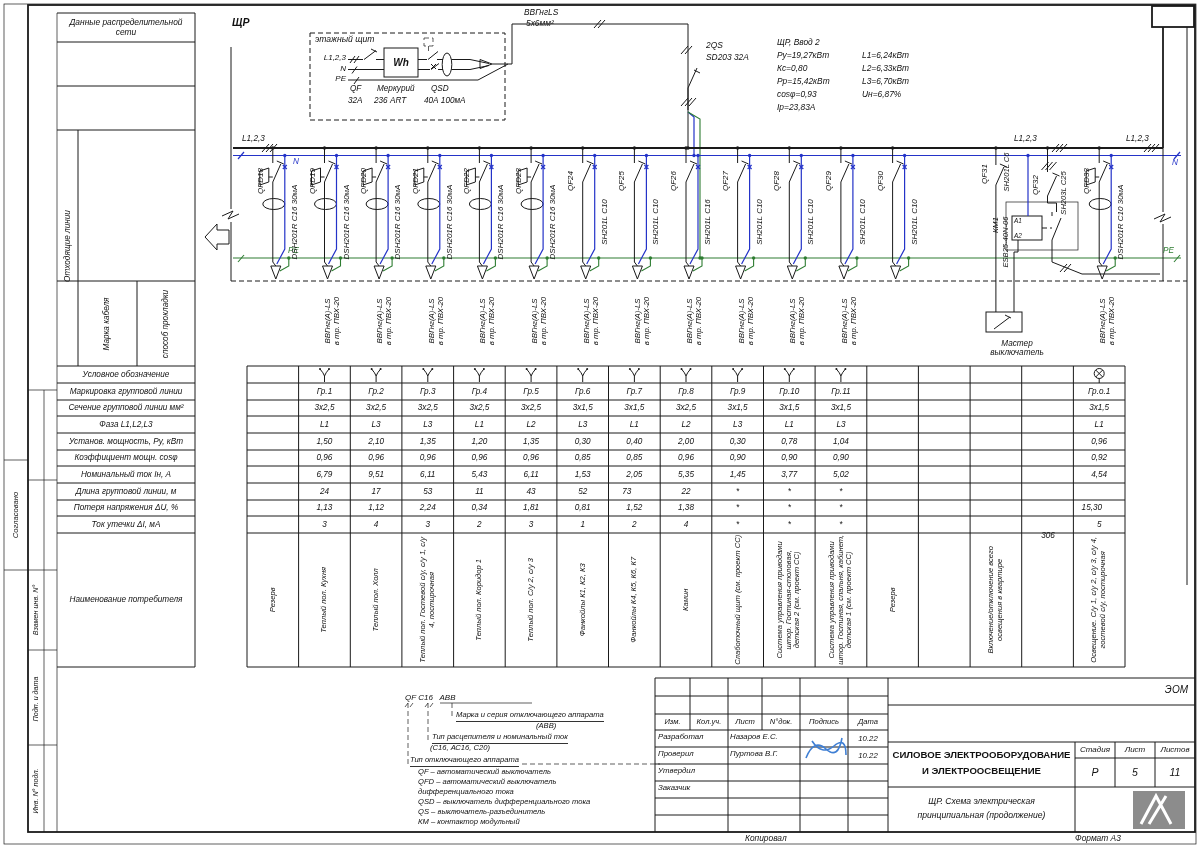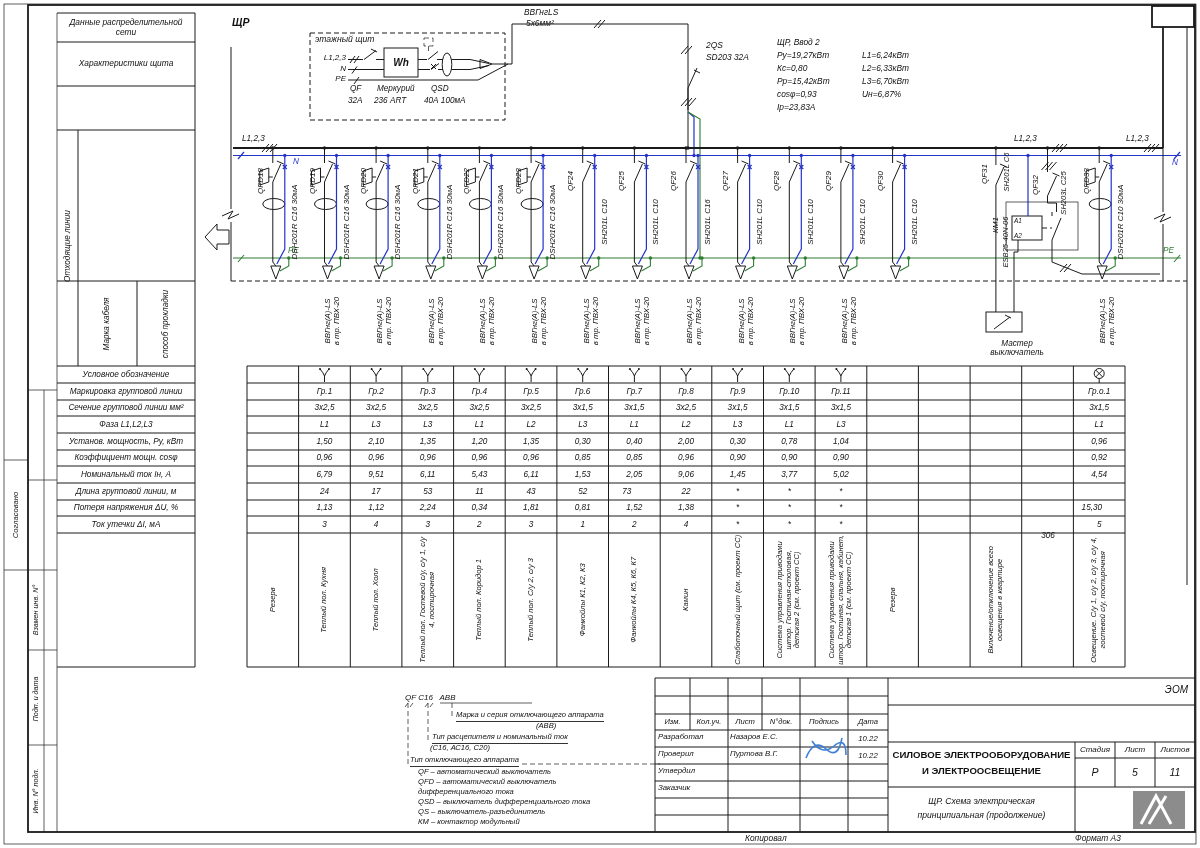--- a/index.html
+++ b/index.html
@@ -383,21 +383,20 @@
   <div class="t green" style="left:1163px;top:246px;font-size:8.2px">PE</div>
 
   <div class="vt" style="left:976px;top:220px;width:40px;height:10px;font-size:8px">КМ1</div>
   <div class="vt" style="left:958px;top:237px;width:95px;height:10px;font-size:7.6px">ESB25-40N-06</div>
   <div class="t" style="left:1014px;top:217px;font-size:6.4px">А1</div>
   <div class="t" style="left:1014px;top:232px;font-size:6.4px">А2</div>
   <div class="t c" style="left:972px;top:336px;width:90px;height:24px;font-size:8.2px">Мастер
 выключатель</div>
 
   <div class="t c" style="left:59px;top:14px;width:134px;height:27px;font-size:8.4px">Данные распределительной сети</div>
-  <div class="t c" style="left:59px;top:43px;width:134px;height:42px;font-size:8.4px">Характеристики щита</div>
   <div class="vt" style="left:12.5px;top:241px;width:110px;height:10px;font-size:8.2px">Отходящие линии</div>
   <div class="vt" style="left:67px;top:318.5px;width:80px;height:10px;font-size:8.2px">Марка кабеля</div>
   <div class="vt" style="left:126px;top:313.5px;width:80px;height:20px;font-size:8.2px">способ прокладки</div>
 
   <div class="t" style="left:405px;top:693px;font-size:8px;white-space:pre">QF C16   АВВ</div>
   <div class="t" style="left:456px;top:711px;font-size:7.6px;border-bottom:.8px solid #333;padding-bottom:1px">Марка и серия отключающего аппарата</div>
   <div class="t" style="left:536px;top:722px;font-size:7.6px">(АВВ)</div>
   <div class="t" style="left:432px;top:733px;font-size:7.6px;border-bottom:.8px solid #333;padding-bottom:1px">Тип расцепителя и номинальный ток</div>
   <div class="t" style="left:430px;top:744px;font-size:7.6px">(С16, АС16, С20)</div>
   <div class="t" style="left:410px;top:756px;font-size:7.6px;border-bottom:.8px solid #333;padding-bottom:1px">Тип отключающего аппарата</div>
@@ -546,21 +545,21 @@
       <div class="vt" style="left: 569.353px; top: 576.176px; width: 130px; height: 47.6471px; font-size: 7.6px;">Фанкойлы К4, К5, К6, К7</div>
       <div class="vt" style="left: 603.353px; top: 311px; width: 80px; height: 20px; font-size: 7.8px;">ВВГнг(А)-LS
 в тр. ПВХ-20</div>
       <div class="vt" style="left: 651px; top: 176px; width: 46px; height: 10px; font-size: 8px;">QF26</div>
       <div class="vt" style="left: 643px; top: 217px; width: 130px; height: 10px; font-size: 8px;">SH201L C16</div>
       <div class="vt" style="left: 660.176px; top: 385.5px; width: 51.6471px; height: 12px; font-size: 8.2px; transform: none;">Гр.8</div>
       <div class="vt" style="left: 660.176px; top: 402px; width: 51.6471px; height: 12px; font-size: 8.2px; transform: none;">3х2,5</div>
       <div class="vt" style="left: 660.176px; top: 418.5px; width: 51.6471px; height: 12px; font-size: 8.2px; transform: none;">L2</div>
       <div class="vt" style="left: 660.176px; top: 435.5px; width: 51.6471px; height: 12px; font-size: 8.2px; transform: none;">2,00</div>
       <div class="vt" style="left: 660.176px; top: 452px; width: 51.6471px; height: 12px; font-size: 8.2px; transform: none;">0,96</div>
-      <div class="vt" style="left: 660.176px; top: 468.5px; width: 51.6471px; height: 12px; font-size: 8.2px; transform: none;">9,06</div>
+      <div class="vt" style="left: 660.176px; top: 468.5px; width: 51.6471px; height: 12px; font-size: 8.2px; transform: none;">5,35</div>
       <div class="vt" style="left: 660.176px; top: 485.5px; width: 51.6471px; height: 12px; font-size: 8.2px; transform: none;">22</div>
       <div class="vt" style="left: 660.176px; top: 502px; width: 51.6471px; height: 12px; font-size: 8.2px; transform: none;">1,38</div>
       <div class="vt" style="left: 660.176px; top: 518.5px; width: 51.6471px; height: 12px; font-size: 8.2px; transform: none;">4</div>
       <div class="vt" style="left: 621px; top: 576.176px; width: 130px; height: 47.6471px; font-size: 7.6px;">Камин</div>
       <div class="vt" style="left: 655px; top: 311px; width: 80px; height: 20px; font-size: 7.8px;">ВВГнг(А)-LS
 в тр. ПВХ-20</div>
       <div class="vt" style="left: 702.6px; top: 176px; width: 46px; height: 10px; font-size: 8px;">QF27</div>
       <div class="vt" style="left: 694.6px; top: 217px; width: 130px; height: 10px; font-size: 8px;">SH201L C10</div>
       <div class="vt" style="left: 711.824px; top: 385.5px; width: 51.6471px; height: 12px; font-size: 8.2px; transform: none;">Гр.9</div>
       <div class="vt" style="left: 711.824px; top: 402px; width: 51.6471px; height: 12px; font-size: 8.2px; transform: none;">3х1,5</div>
@@ -627,14 +626,15 @@
       <div class="vt" style="left: 59.5px; top: 367px; width: 133px; height: 15px; font-size: 8.2px; transform: none;">Условное обозначение</div>
       <div class="vt" style="left: 59.5px; top: 384px; width: 133px; height: 15px; font-size: 8.2px; transform: none;">Маркировка групповой линии</div>
       <div class="vt" style="left: 59.5px; top: 401px; width: 133px; height: 14px; font-size: 8.2px; transform: none;">Сечение групповой линии мм²</div>
       <div class="vt" style="left: 59.5px; top: 417px; width: 133px; height: 15px; font-size: 8.2px; transform: none;">Фаза L1,L2,L3</div>
       <div class="vt" style="left: 59.5px; top: 434px; width: 133px; height: 15px; font-size: 8.2px; transform: none;">Установ. мощность, Ру, кВт</div>
       <div class="vt" style="left: 59.5px; top: 451px; width: 133px; height: 14px; font-size: 8.2px; transform: none;">Коэффициент мощн. cosφ</div>
       <div class="vt" style="left: 59.5px; top: 467px; width: 133px; height: 15px; font-size: 8.2px; transform: none;">Номинальный ток Iн, А</div>
       <div class="vt" style="left: 59.5px; top: 484px; width: 133px; height: 15px; font-size: 8.2px; transform: none;">Длина групповой линии, м</div>
       <div class="vt" style="left: 59.5px; top: 501px; width: 133px; height: 14px; font-size: 8.2px; transform: none;">Потеря напряжения ΔU, %</div>
       <div class="vt" style="left: 59.5px; top: 517px; width: 133px; height: 15px; font-size: 8.2px; transform: none;">Ток утечки ΔI, мА</div>
+      <div class="vt" style="left: 59.5px; top: 534px; width: 133px; height: 132px; font-size: 8.2px; transform: none;">Наименование потребителя</div>
     </div>
 </div>
 
 </body></html>

